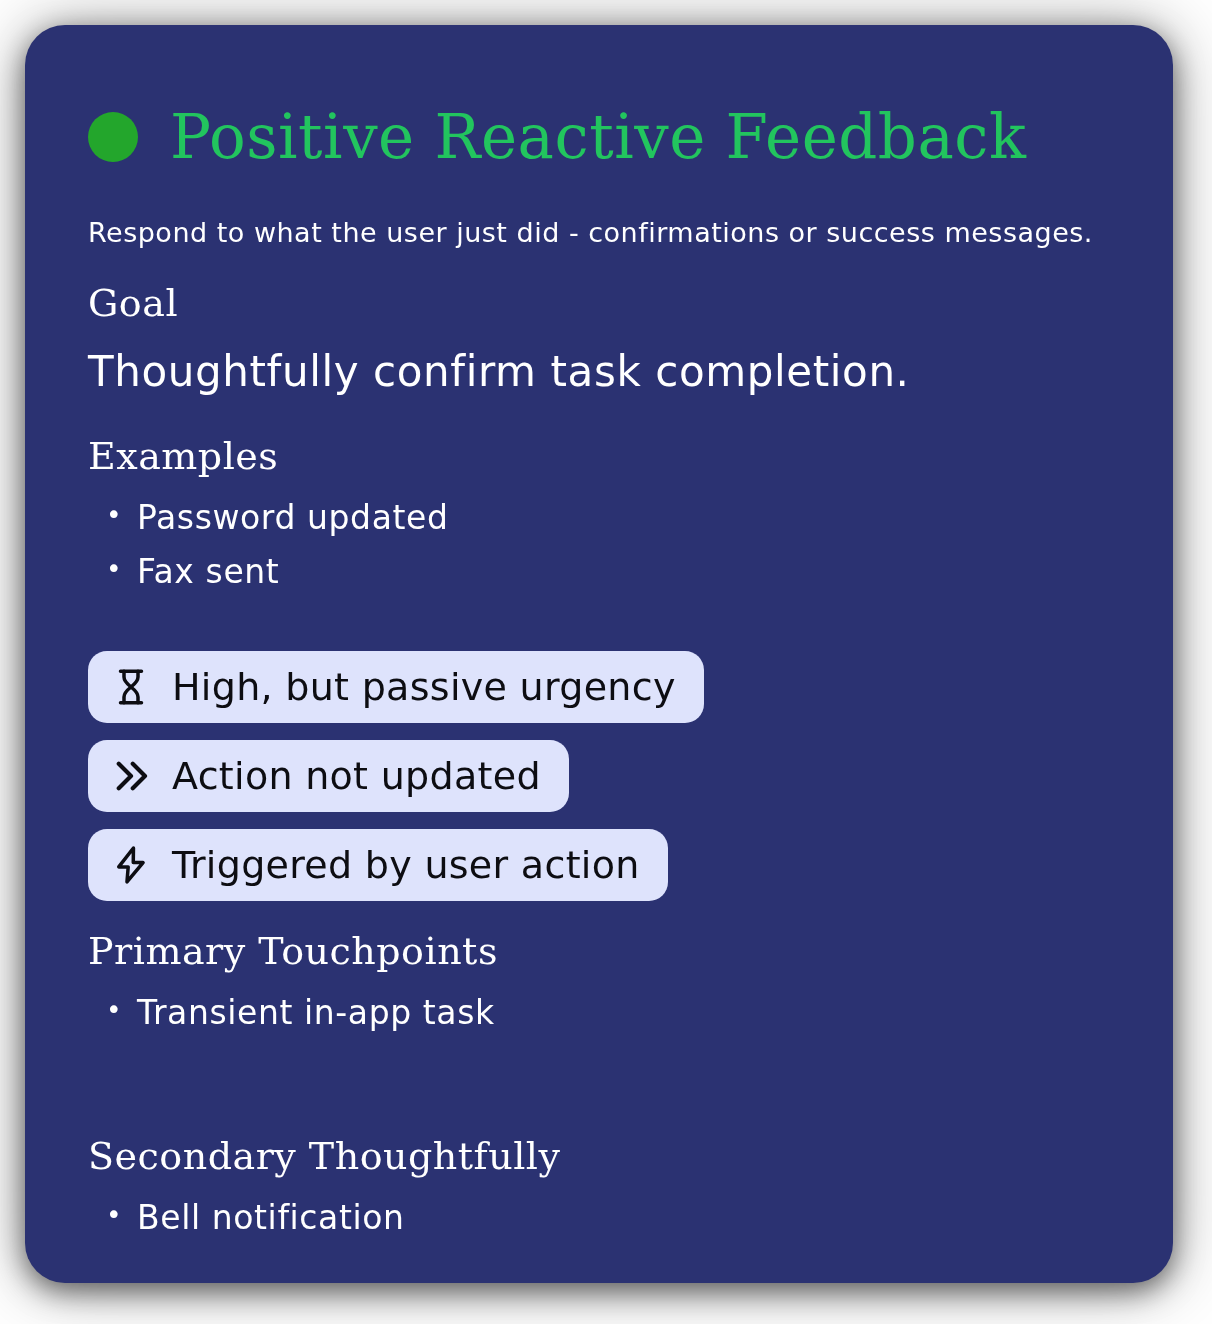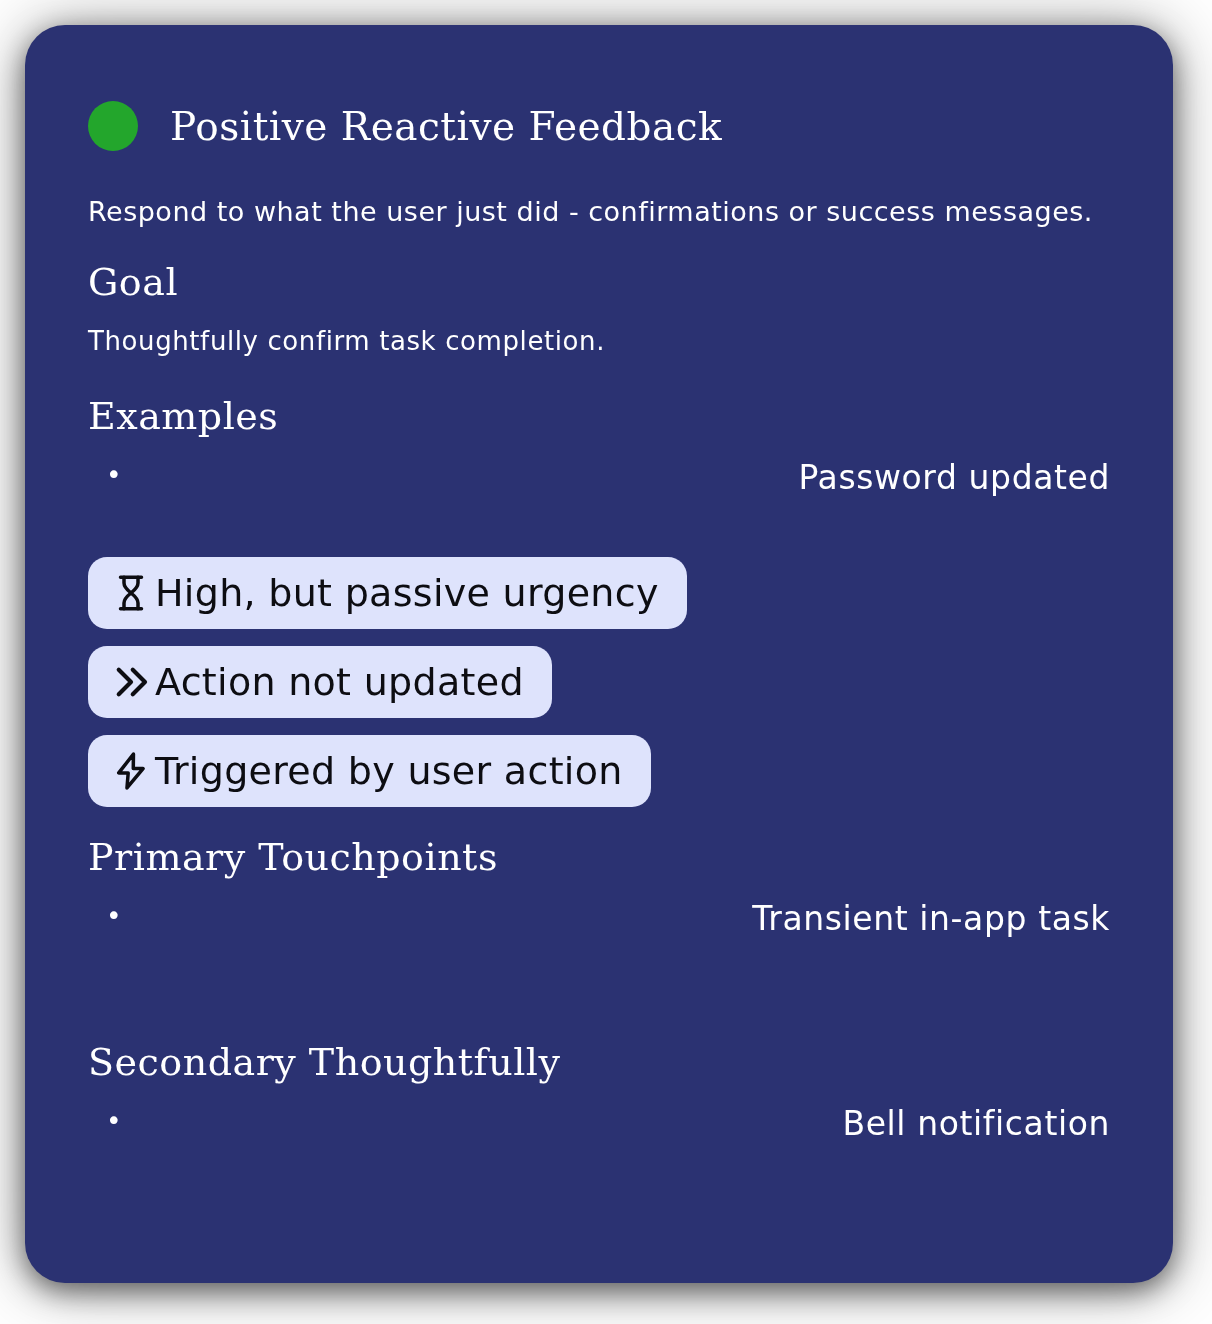--- a/index.html
+++ b/index.html
@@ -31,52 +31,51 @@
   .status-dot {
     width: 50px;
     height: 50px;
     border-radius: 50%;
     background: #23a62c;
     flex: 0 0 auto;
   }
   .title {
     font-family: "DejaVu Serif", "Liberation Serif", serif;
     font-weight: 500;
-    font-size: 39px;
+    font-size: 61px;
     letter-spacing: 0.5px;
-    color: #ffffff;
+    color: #22c55e;
     white-space: nowrap;
   }
   .description {
     margin-top: 44px;
     font-size: 27px;
     line-height: 1.23;
     letter-spacing: 0.5px;
     max-width: 1010px;
     color: #ffffff;
   }
   .section-heading {
     font-family: "DejaVu Serif", "Liberation Serif", serif;
     font-weight: 500;
     font-size: 38px;
     letter-spacing: 0.5px;
     color: #ffffff;
   }
   .goal-section { margin-top: 32px; }
   .goal-text {
     margin-top: 22px;
-    font-size: 26px;
+    font-size: 42px;
     letter-spacing: 0.6px;
     color: #ffffff;
   }
   .examples-section { margin-top: 38px; }
   ul.bullet-list {
     list-style: none;
     margin-top: 20px;
-    text-align: right;
   }
   ul.bullet-list li {
     position: relative;
     padding-left: 49px;
     font-size: 33px;
     letter-spacing: 0.6px;
     margin-top: 15px;
     color: #ffffff;
   }
   ul.bullet-list li::before {
@@ -90,21 +89,21 @@
   .badges {
     margin-top: 60px;
     display: flex;
     flex-wrap: wrap;
     gap: 17px 14px;
     max-width: 1030px;
   }
   .badge {
     display: inline-flex;
     align-items: center;
-    gap: 3px;
+    gap: 20px;
     background: #dee3fc;
     color: #0d0d12;
     border-radius: 19px;
     padding: 14px 28px 14px 22px;
     height: 72px;
     font-size: 38px;
     letter-spacing: 0.3px;
     white-space: nowrap;
   }
   .badge svg {
@@ -134,20 +133,21 @@
 
   <div class="goal-section">
     <h2 class="section-heading">Goal</h2>
     <p class="goal-text">Thoughtfully confirm task completion.</p>
   </div>
 
   <div class="examples-section">
     <h2 class="section-heading">Examples</h2>
     <ul class="bullet-list">
       <li>Password updated</li>
+      <li>Fax sent</li>
     </ul>
   </div>
 
   <div class="badges">
 
     <span class="badge">
       <svg viewBox="0 0 24 24" aria-hidden="true">
         <path d="M6 3 H18 M6 21 H18"></path>
         <path d="M8 3 V6.3 C8 8.4 9.6 10.1 12 12 C9.6 13.9 8 15.6 8 17.7 V21"></path>
         <path d="M16 3 V6.3 C16 8.4 14.4 10.1 12 12 C14.4 13.9 16 15.6 16 17.7 V21"></path>

